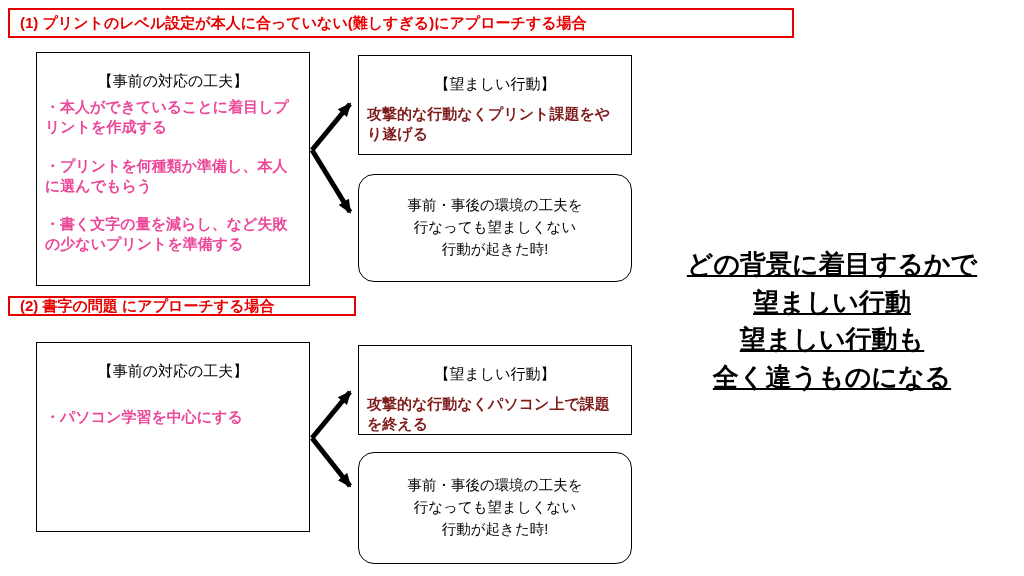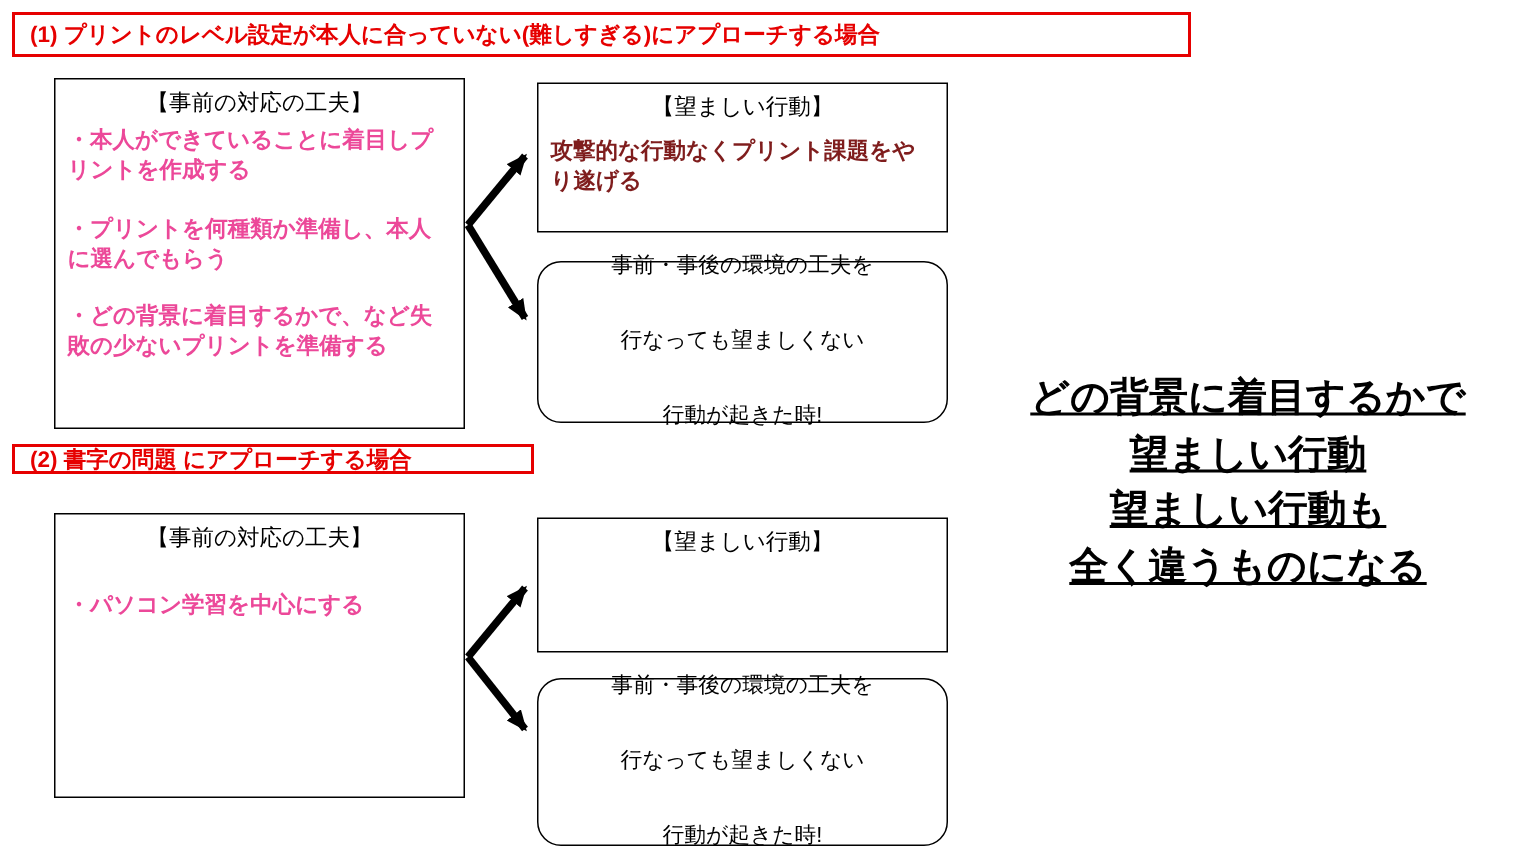--- a/index.html
+++ b/index.html
@@ -18,33 +18,33 @@
     display:flex;align-items:center;
     padding:0 10px;
     background:#fff;
   }
   .t1{left:8px;top:8px;width:786px;height:30px;}
   .t2{left:8px;top:296px;width:348px;height:20px;}
 
   .plain-box{
     border:1.5px solid #000;
     background:#fff;
-    padding:6px 8px;
+    padding:19px 8px;
   }
   .left1{left:36px;top:52px;width:274px;height:234px;}
   .left2{left:36px;top:342px;width:274px;height:190px;}
   .des1{left:358px;top:55px;width:274px;height:100px;}
   .des2{left:358px;top:345px;width:274px;height:90px;}
 
   .round-box{
     border:1.5px solid #000;
     border-radius:16px;
     background:#fff;
     display:flex;flex-direction:column;align-items:center;justify-content:center;
-    font-size:14.5px;line-height:1.5;text-align:center;gap:28px;
+    font-size:14.5px;line-height:1.5;text-align:center;
   }
   .rb1{left:358px;top:174px;width:274px;height:108px;}
   .rb2{left:358px;top:452px;width:274px;height:112px;}
 
   .box-heading{
     text-align:center;
     font-size:15px;
     color:#000;
     margin-bottom:6px;
   }
@@ -80,21 +80,21 @@
 </style>
 </head>
 <body>
 
 <div class="abs title-box t1">(1) プリントのレベル設定が本人に合っていない(難しすぎる)にアプローチする場合</div>
 
 <div class="abs plain-box left1">
   <div class="box-heading">【事前の対応の工夫】</div>
   <div class="bullet">・本人ができていることに着目しプリントを作成する</div>
   <div class="bullet">・プリントを何種類か準備し、本人に選んでもらう</div>
-  <div class="bullet">・どの背景に着目するかで、など失敗の少ないプリントを準備する</div>
+  <div class="bullet">・書く文字の量を減らし、など失敗の少ないプリントを準備する</div>
 </div>
 
 <div class="abs plain-box des1">
   <div class="box-heading">【望ましい行動】</div>
   <div class="desired-text">攻撃的な行動なくプリント課題をやり遂げる</div>
 </div>
 
 <div class="abs round-box rb1">
   <div>事前・事後の環境の工夫を</div>
   <div>行なっても望ましくない</div>
@@ -103,20 +103,21 @@
 
 <div class="abs title-box t2">(2) 書字の問題 にアプローチする場合</div>
 
 <div class="abs plain-box left2">
   <div class="box-heading">【事前の対応の工夫】</div>
   <div class="bullet">・パソコン学習を中心にする</div>
 </div>
 
 <div class="abs plain-box des2">
   <div class="box-heading">【望ましい行動】</div>
+  <div class="desired-text">攻撃的な行動なくパソコン上で課題を終える</div>
 </div>
 
 <div class="abs round-box rb2">
   <div>事前・事後の環境の工夫を</div>
   <div>行なっても望ましくない</div>
   <div>行動が起きた時!</div>
 </div>
 
 <div class="abs side-note">
   <div>どの背景に着目するかで</div>

